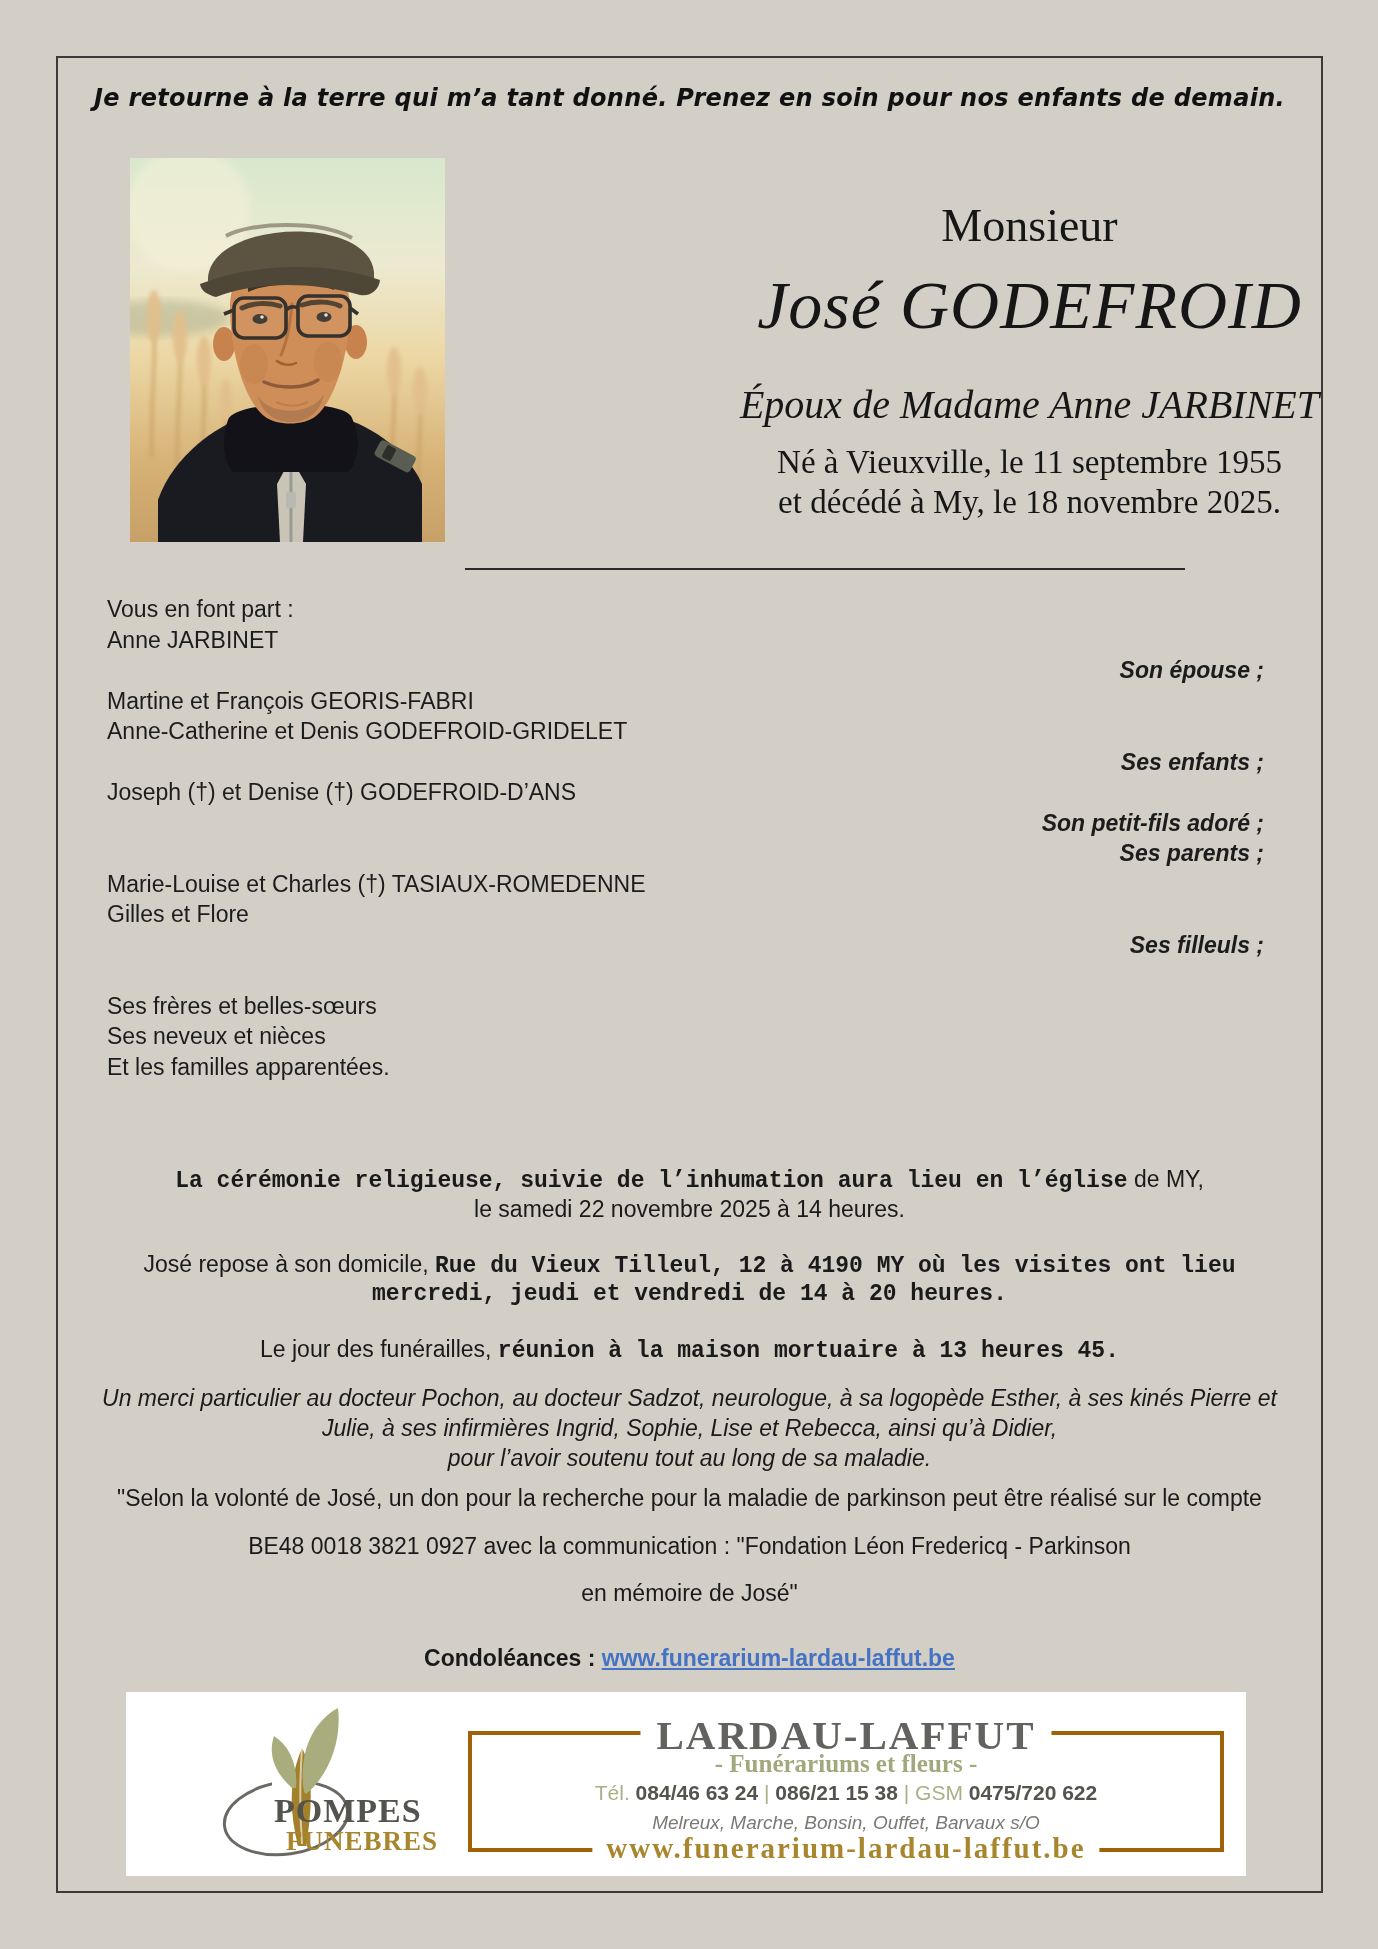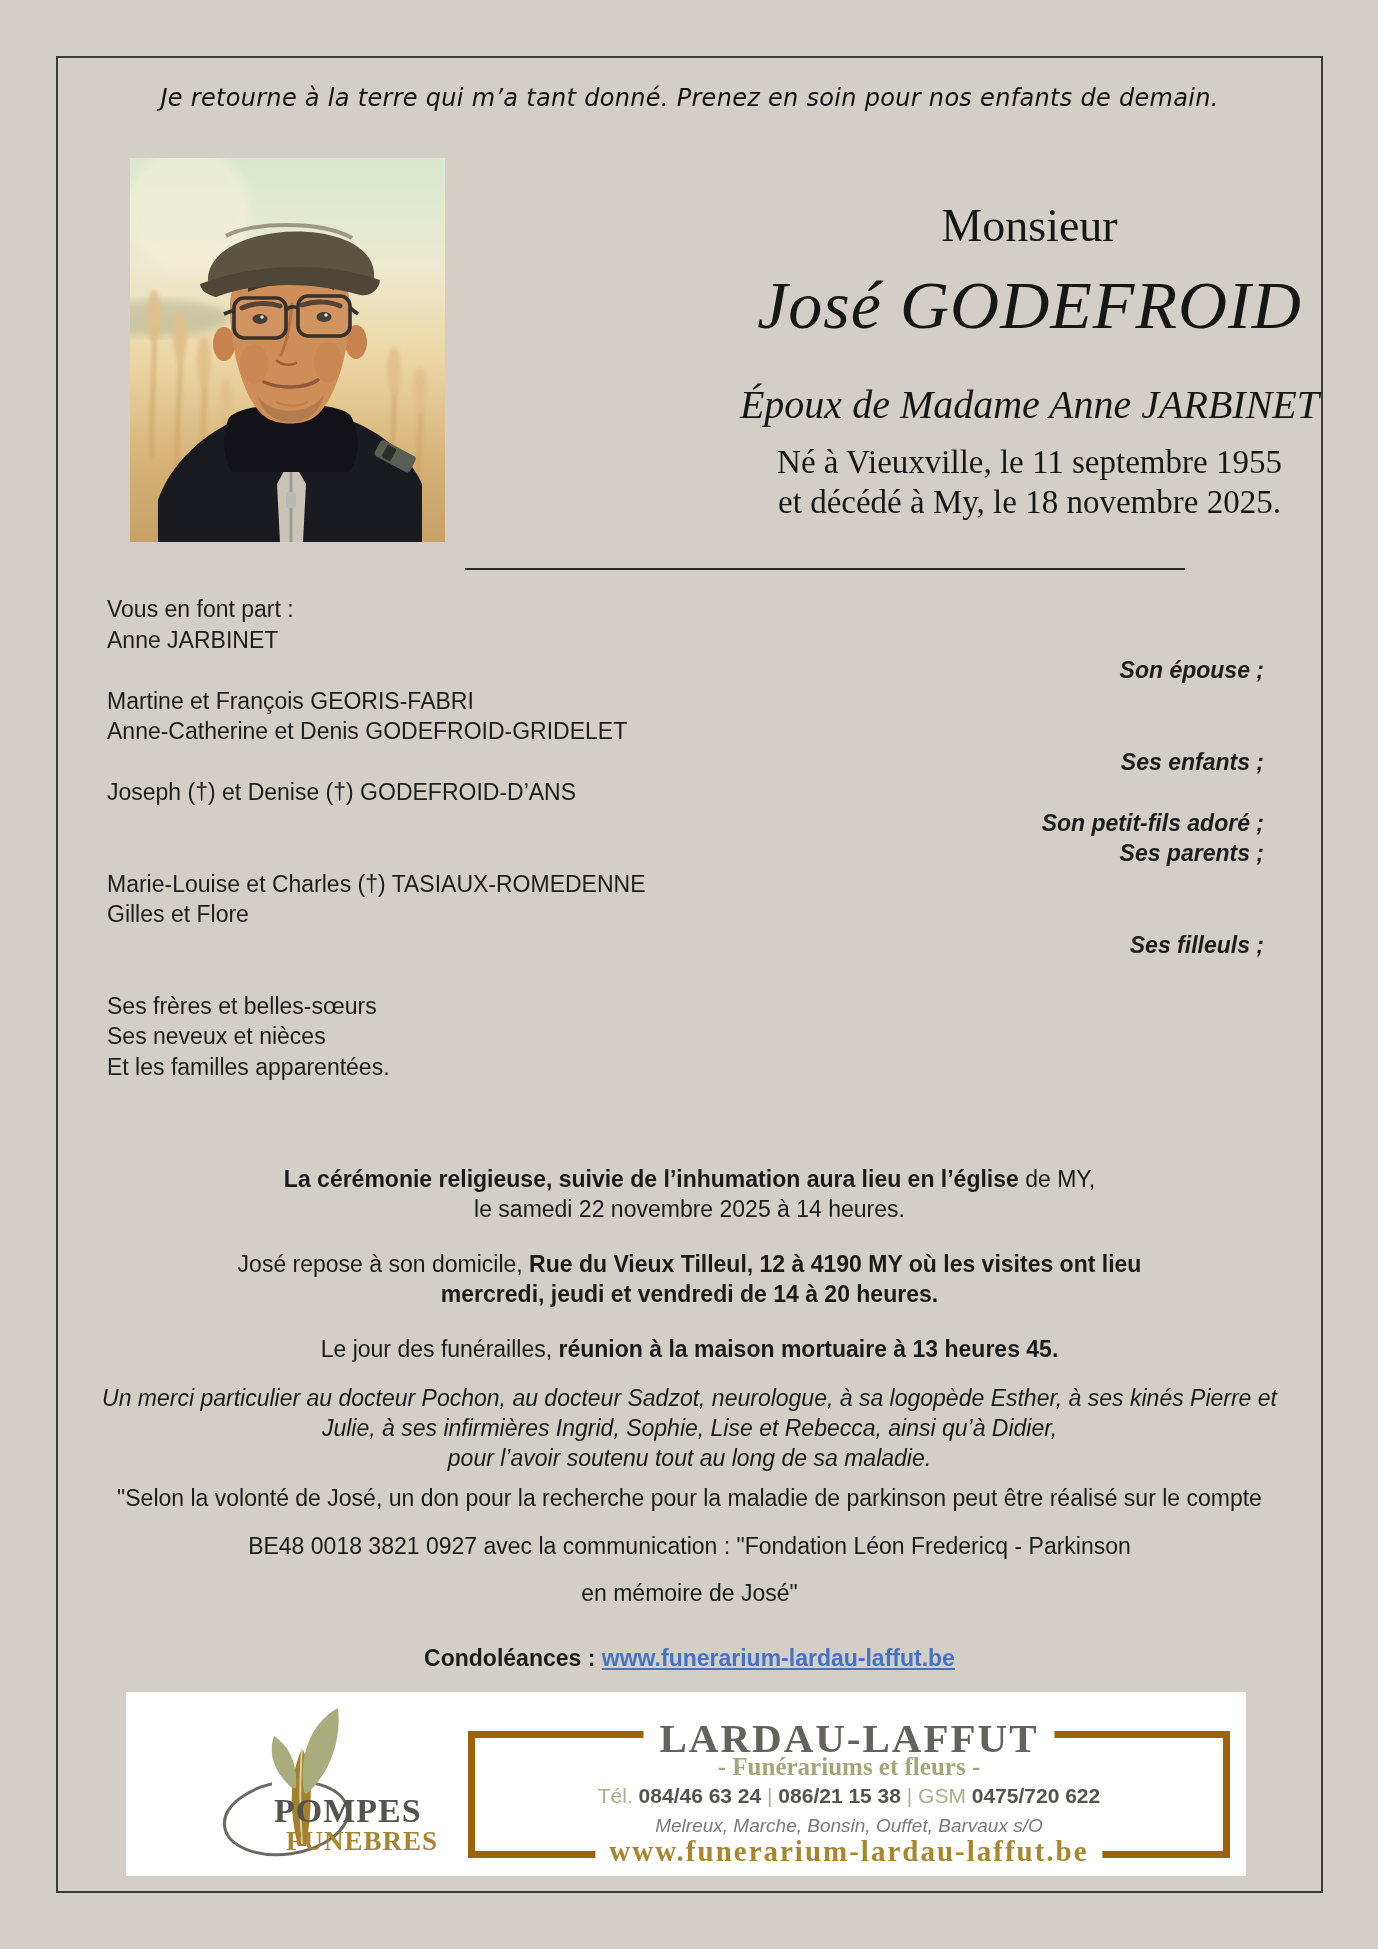--- a/index.html
+++ b/index.html
@@ -14,21 +14,21 @@
   .frame{
     position:absolute;left:56px;top:56px;width:1263px;height:1833px;
     border:2px solid #3a3a38;
     background:#d3cfc7;
   }
   
   .quote{
     position:absolute;top:26px;left:0;width:100%;
     text-align:center;
     font-family:"DejaVu Sans",sans-serif;
-    font-style:italic;font-weight:normal;
+    font-style:italic;font-weight:bold;
     font-size:24px;letter-spacing:.3px;color:#111;
   }
   
   .photo{
     position:absolute;left:72px;top:100px;width:315px;height:384px;
   }
   
   .hdr{position:absolute;left:340px;width:914px;text-align:center;color:#161616;}
   .hdr-title{top:141px;font-family:"Liberation Serif",serif;font-size:46px;}
   .hdr-name{top:208px;font-family:"Liberation Serif",serif;font-style:italic;font-size:68px;letter-spacing:1px;}
@@ -45,21 +45,21 @@
     font-size:23px;line-height:30.5px;color:#1c1c1c;
   }
   .fam-line{white-space:nowrap;}
   .fam-rel{text-align:right;font-weight:bold;font-style:italic;}
   .fam-blank{height:30.5px;}
   
   .info{
     position:absolute;top:1106px;left:0;width:100%;
     text-align:center;font-size:23px;line-height:30px;color:#1a1a1a;
   }
-  .info .b{font-weight:bold;}
+  .info .b{font-weight:bold;font-family:Liberation Mono, monospace;}
   .info .line{height:30px;}
   .gap25{margin-top:25px;}
   .gap7{margin-top:19px;}
   .gap10{margin-top:10px;}
   .gap18{margin-top:18px;}
   .gap17{margin-top:17px;}
   .gap35{margin-top:35px;}
   .italic-line{font-style:italic;}
   .condolences{font-weight:bold;}
   .condolences a{
@@ -74,21 +74,21 @@
   .logo-text1{
     position:absolute;left:148px;top:100px;
     font-family:"Liberation Serif",serif;font-weight:bold;font-size:34px;color:#55534e;letter-spacing:1px;
   }
   .logo-text2{
     position:absolute;left:160px;top:134px;
     font-family:"Liberation Serif",serif;font-weight:bold;font-size:27px;color:#a8862e;letter-spacing:1px;
   }
   .brand{
     position:absolute;left:342px;top:39px;width:748px;height:113px;
-    border:7px solid #a16207;
+    border:4px solid #a16207;
   }
   .brand-title{
     position:absolute;top:-24px;left:50%;transform:translateX(-50%);
     background:#fff;padding:0 16px;white-space:nowrap;
     font-family:"Liberation Serif",serif;font-weight:bold;font-size:41px;
     color:#63625e;letter-spacing:2px;
   }
   .brand-sub{
     position:absolute;top:15px;left:0;width:100%;text-align:center;
     font-family:"Liberation Serif",serif;font-weight:bold;font-size:25px;color:#a3a87c;

